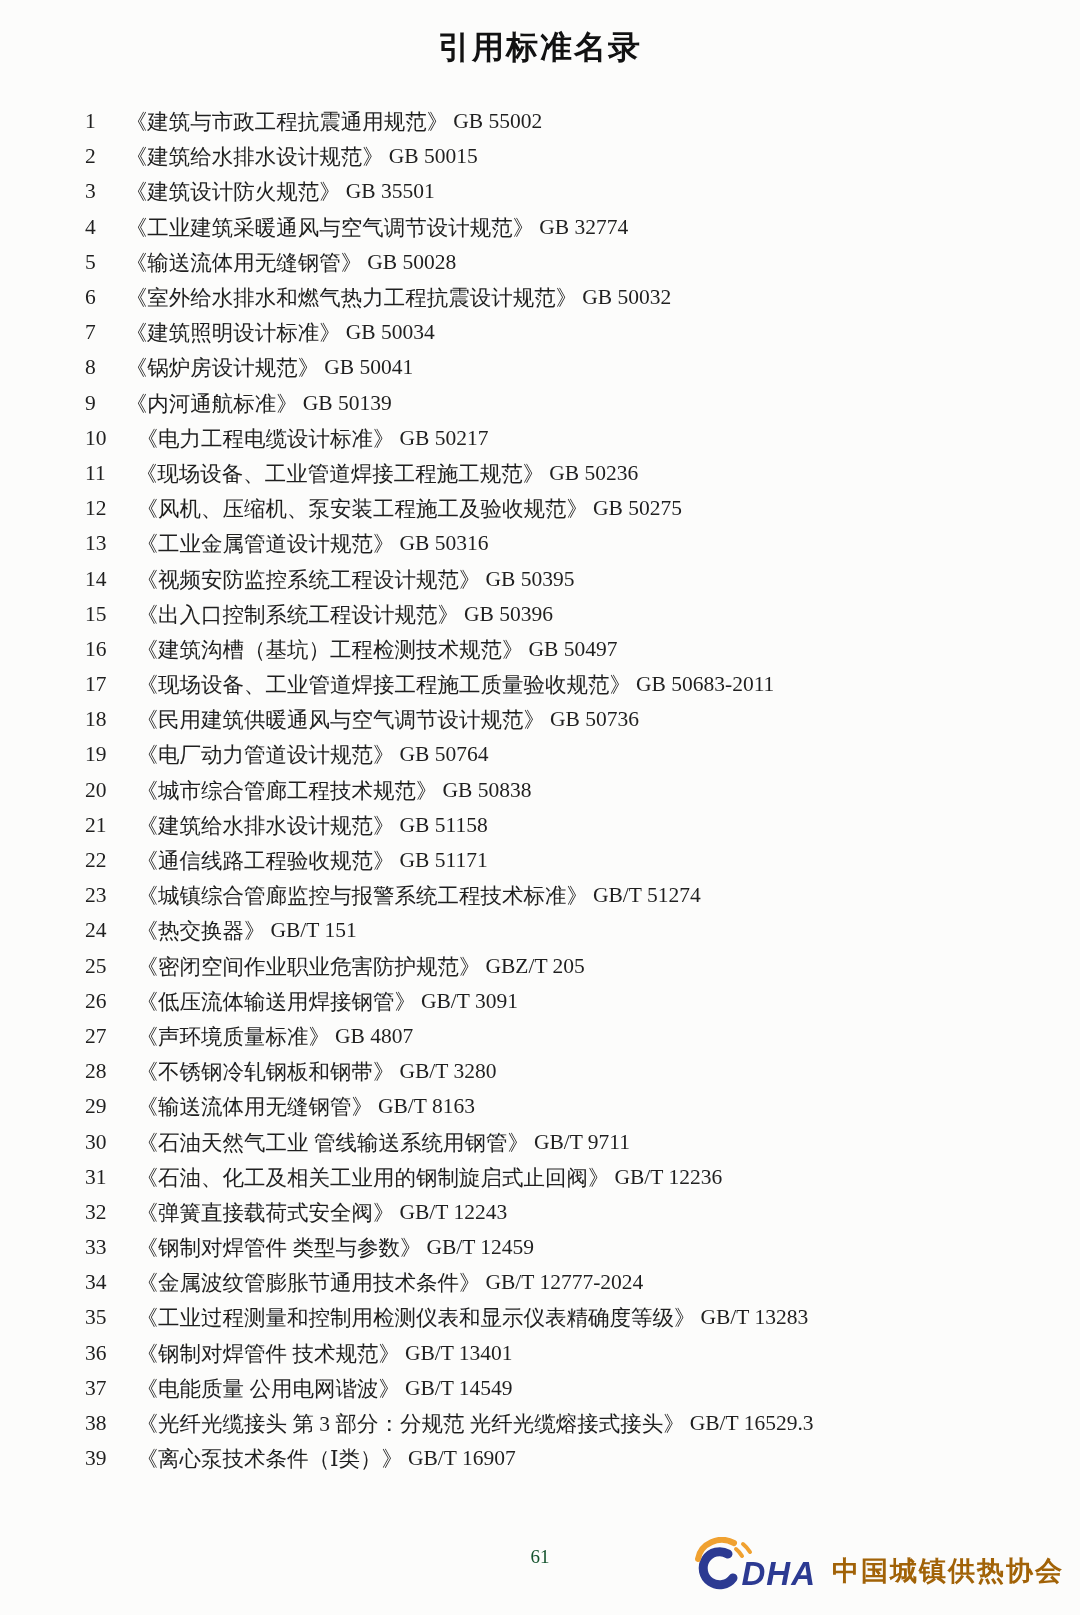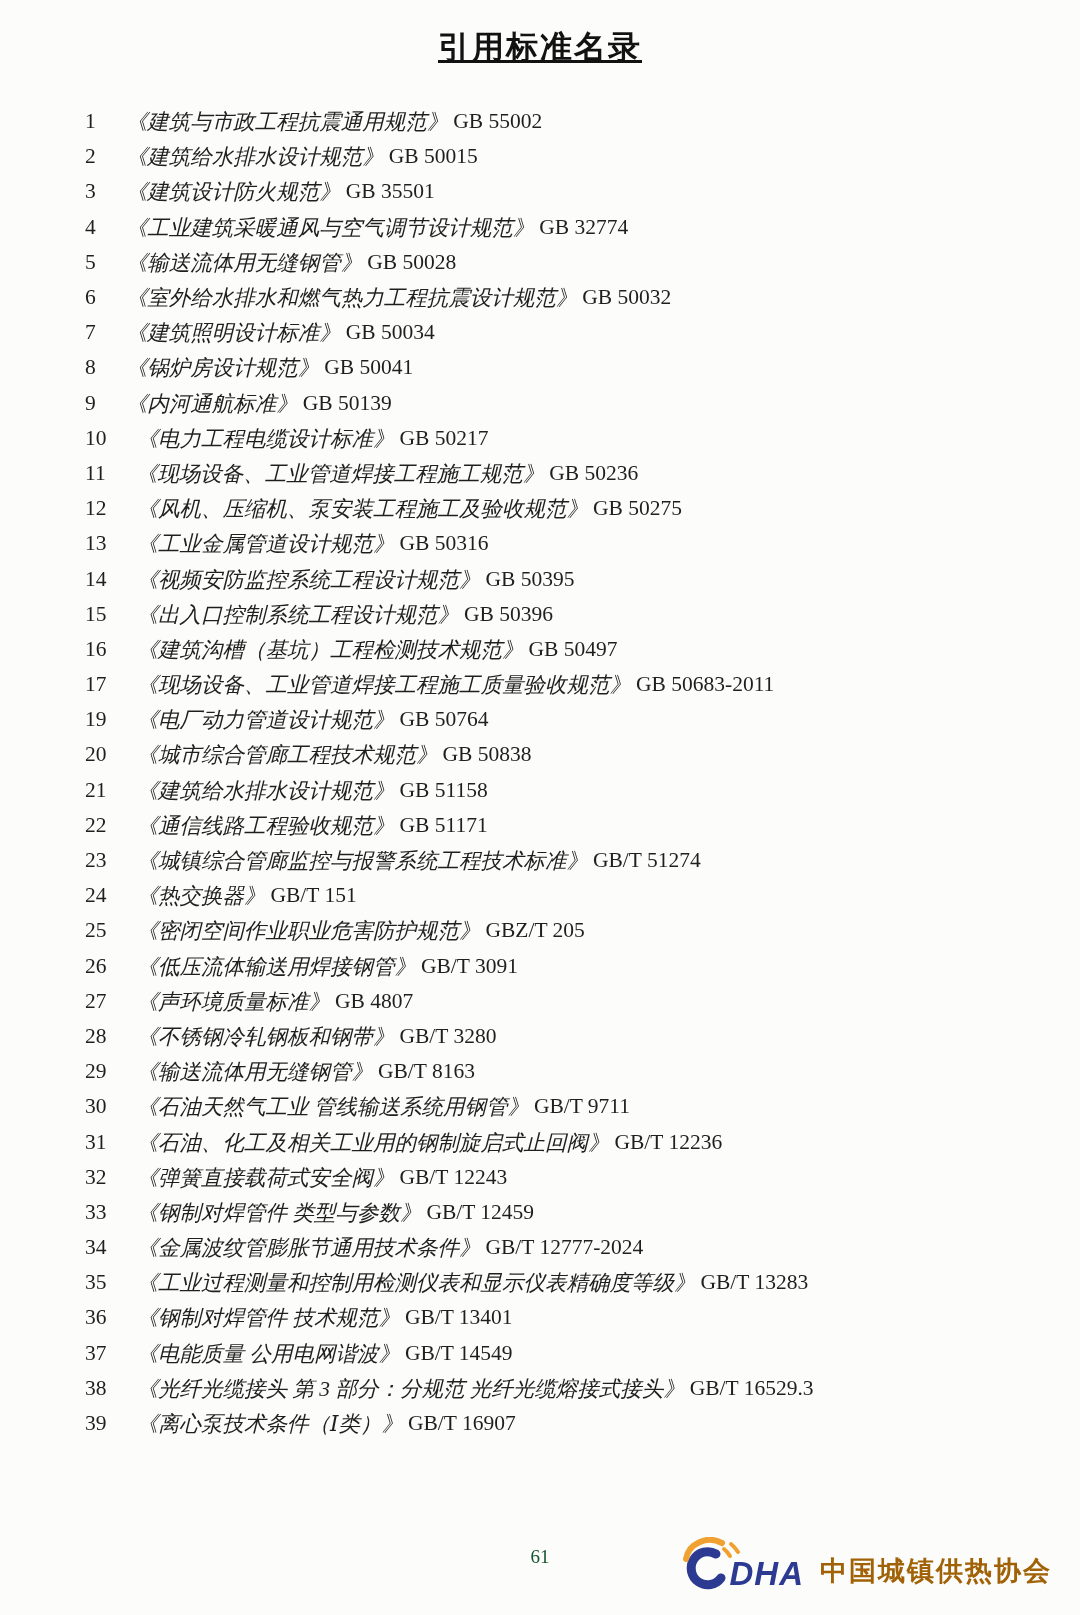--- a/index.html
+++ b/index.html
@@ -13,56 +13,54 @@
     overflow:hidden;
   }
   .doc-title{
     position:absolute;top:26px;left:0;right:0;
     text-align:center;
     font-family:"Liberation Sans","DejaVu Sans",sans-serif;
     font-weight:700;
     font-size:32px;
     letter-spacing:2px;
     color:#121212;
-    text-decoration:underline;
   }
   .std-list{
     position:absolute;
     top:104px;left:85px;right:30px;
   }
   .std-row{
     height:35.2px;
     display:flex;
     align-items:center;
     font-size:21.5px;
     white-space:nowrap;
   }
   .std-num{
     flex:0 0 auto;
     color:#1f1f1f;
   }
   .std-text{
     margin-left:30px;
     flex:0 0 auto;
-    font-style:italic;
   }
   .std-code{
     margin-left:5px;
     flex:0 0 auto;
   }
   .page-number{
     position:absolute;
     top:1546px;left:0;right:0;
     text-align:center;
     font-size:19px;
     color:#14532d;
   }
   .logo{
     position:absolute;
-    top:1537px;right:28px;
+    top:1537px;right:16px;
     display:flex;
     align-items:center;
   }
   .logo-mark{
     position:relative;
     width:64px;height:58px;
     flex:0 0 auto;
   }
   .logo-acronym{
     font-family:"Liberation Sans","DejaVu Sans",sans-serif;
@@ -190,20 +188,25 @@
         <span class="std-text">《建筑沟槽（基坑）工程检测技术规范》</span>
         <span class="std-code">GB 50497</span>
       </div>
 
       <div class="std-row">
         <span class="std-num">17</span>
         <span class="std-text">《现场设备、工业管道焊接工程施工质量验收规范》</span>
         <span class="std-code">GB 50683-2011</span>
       </div>
 
+      <div class="std-row">
+        <span class="std-num">18</span>
+        <span class="std-text">《民用建筑供暖通风与空气调节设计规范》</span>
+        <span class="std-code">GB 50736</span>
+      </div>
 
       <div class="std-row">
         <span class="std-num">19</span>
         <span class="std-text">《电厂动力管道设计规范》</span>
         <span class="std-code">GB 50764</span>
       </div>
 
       <div class="std-row">
         <span class="std-num">20</span>
         <span class="std-text">《城市综合管廊工程技术规范》</span>

